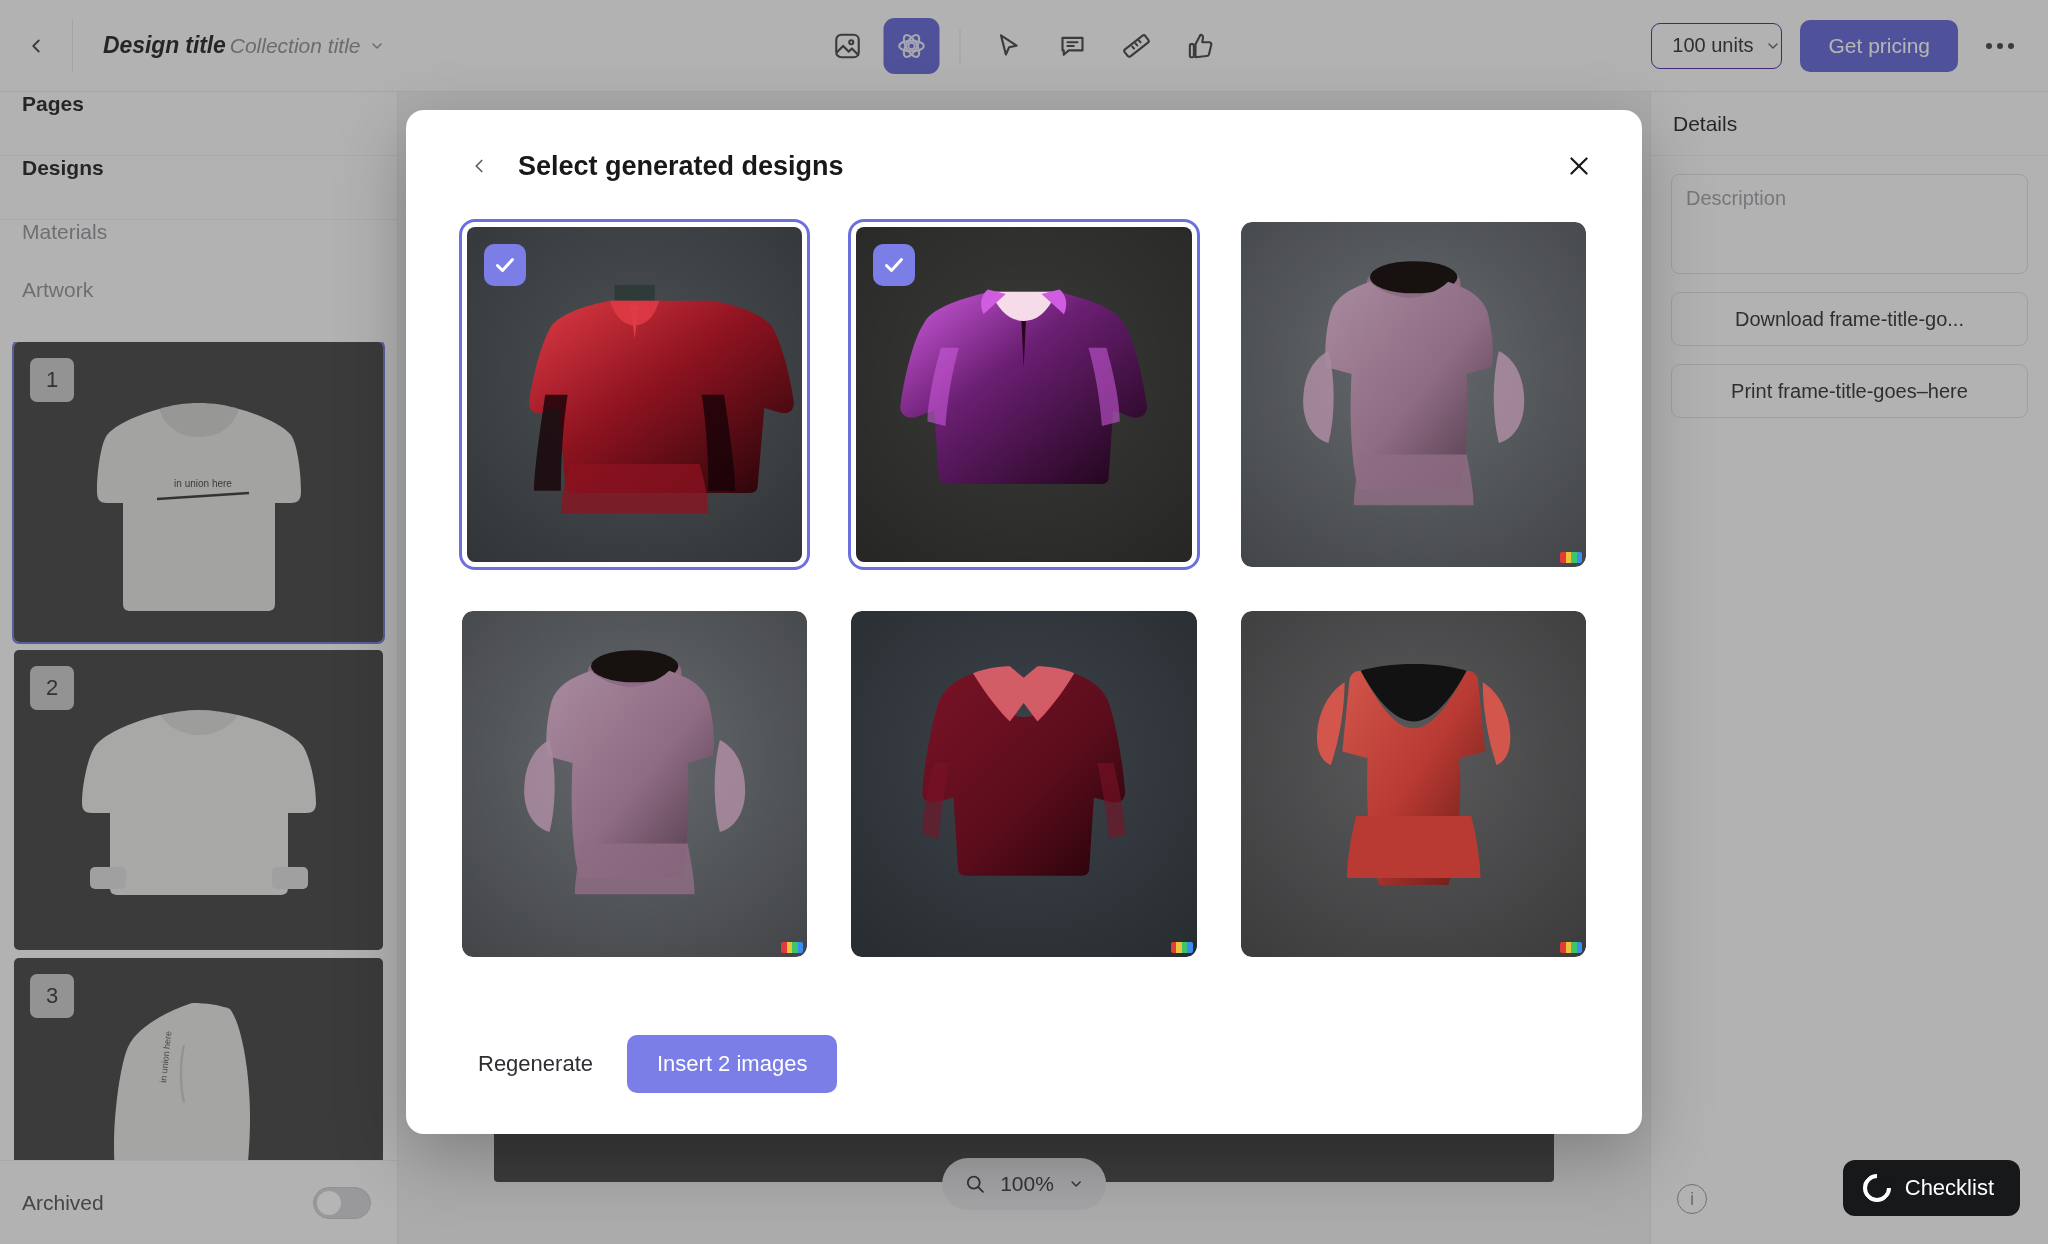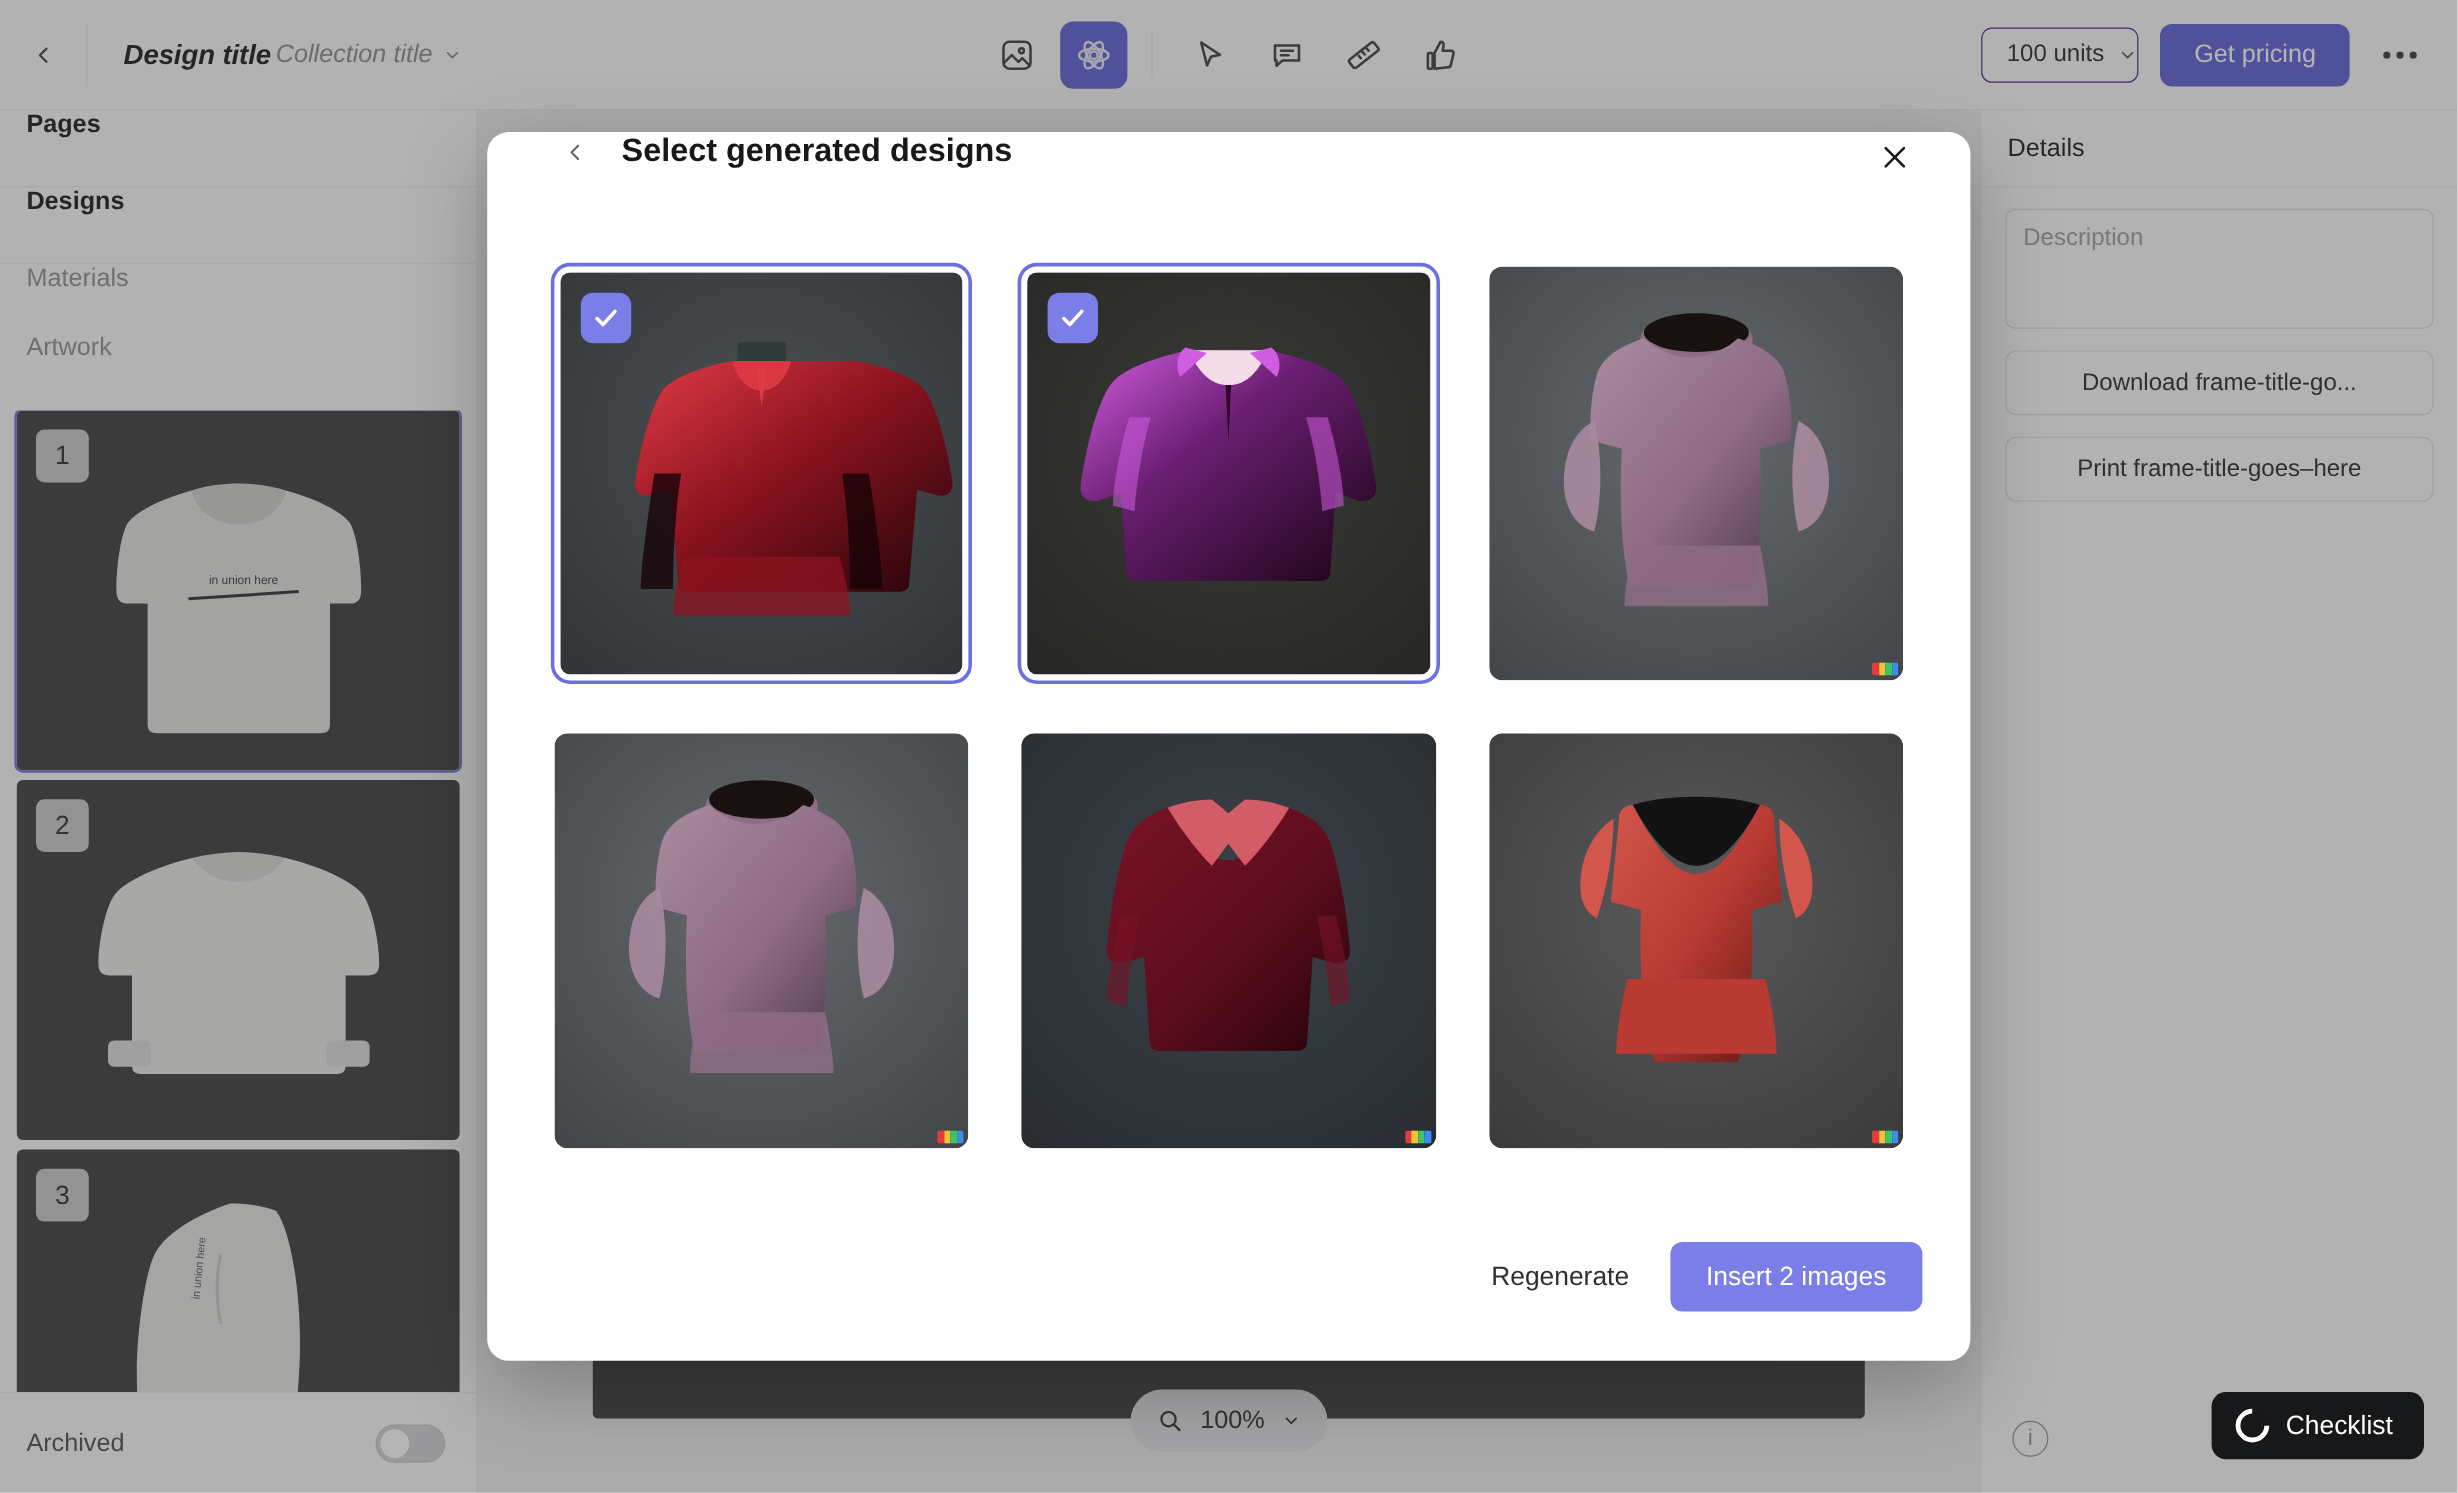--- a/index.html
+++ b/index.html
@@ -158,21 +158,21 @@
   }
 
   
   .modal {
     position: absolute; left: 406px; top: 110px; width: 1236px; height: 1024px;
     background: #fff; border-radius: 18px; z-index: 50;
     box-shadow: 0 22px 70px rgba(0,0,0,0.26);
     display: flex; flex-direction: column;
   }
   .modal-head {
-    height: 112px; display: flex; align-items: flex-start; padding: 0 42px 0 56px;
+    height: 112px; display: flex; align-items: center; padding: 0 42px 0 56px;
   }
   .modal-back { width: 34px; height: 34px; display: flex; align-items: center; justify-content: center; cursor: pointer; }
   .modal-title { font-size: 27px; font-weight: bold; color: #17181a; margin-left: 22px; flex: 1; }
   .modal-close { width: 42px; height: 42px; display: flex; align-items: center; justify-content: center; cursor: pointer; }
   .grid {
     flex: 1; display: grid; grid-template-columns: repeat(3, 1fr);
     gap: 44px 44px; padding: 0 56px;
     align-content: start;
   }
   .cell {
@@ -186,22 +186,22 @@
     position: absolute; top: 22px; left: 22px; width: 42px; height: 42px;
     border-radius: 10px; background: #7a7ee6; display: flex; align-items: center;
     justify-content: center; z-index: 6; cursor: pointer;
   }
   .wm {
     position: absolute; right: 4px; bottom: 4px; width: 22px; height: 11px; z-index: 5;
     display: flex; border-radius: 2px; overflow: hidden;
   }
   .wm i { flex: 1; height: 100%; display: block; }
   .modal-foot {
-    height: 140px; display: flex; align-items: center; justify-content: flex-end;
-    gap: 34px; padding: 0 40px;
+    height: 140px; display: flex; align-items: center; 
+    gap: 34px; padding: 0 72px;
   }
   .regen-btn { font-size: 22px; color: #2d2e31; cursor: pointer; background: none; border: none;
     font-family: "Liberation Sans", sans-serif; }
   .insert-btn {
     height: 58px; padding: 0 30px; border-radius: 10px; background: #7a7ee6; color: #fff;
     font-size: 22px; display: flex; align-items: center; cursor: pointer; border: none;
     font-family: "Liberation Sans", sans-serif;
   }
 
   

